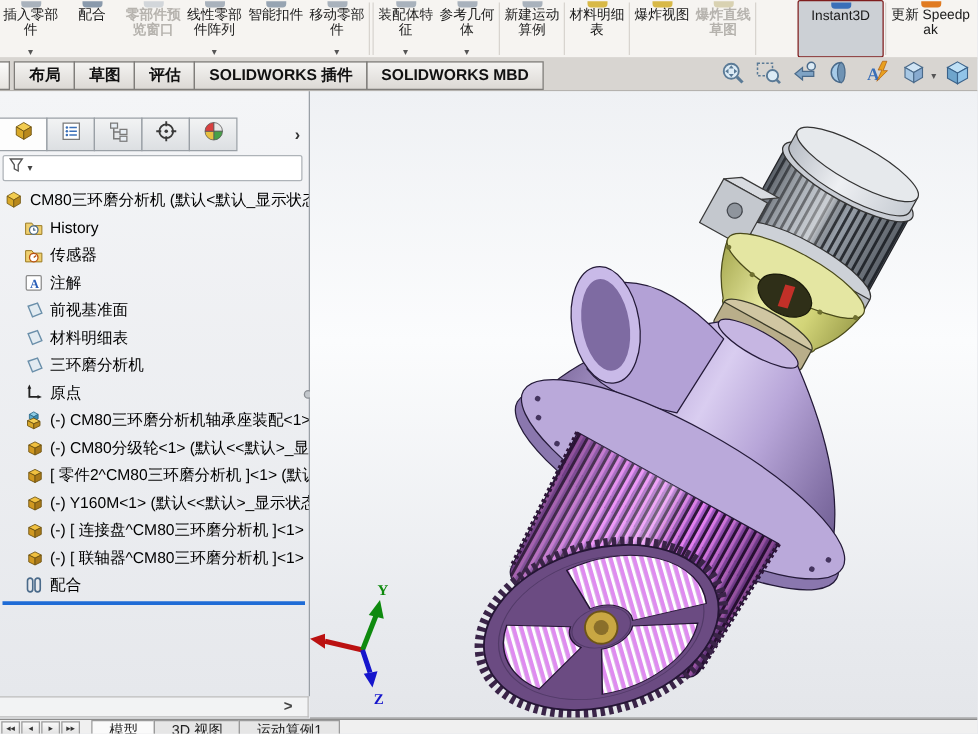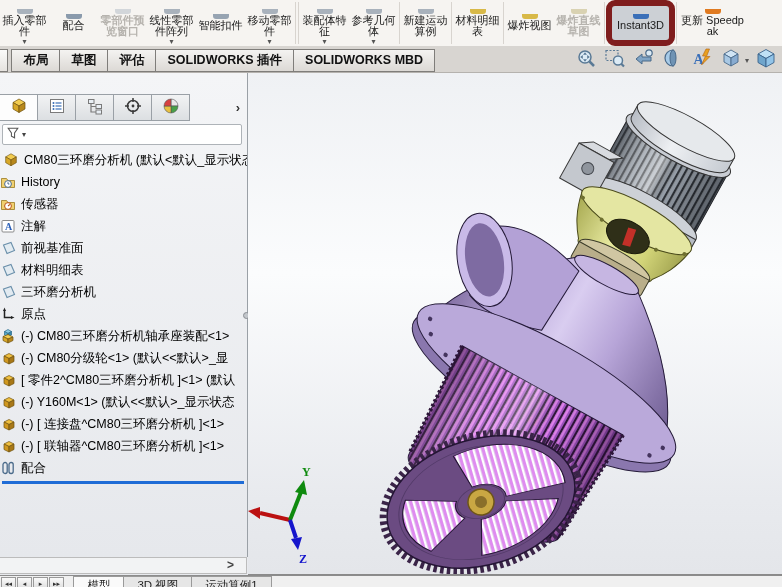--- a/index.html
+++ b/index.html
@@ -3,29 +3,29 @@
 <meta charset="utf-8">
 <style>
   html,body{margin:0;padding:0;}
   body{width:782px;height:587px;position:relative;overflow:hidden;
        font-family:"Liberation Sans",sans-serif;background:#e8eaee;
        -webkit-font-smoothing:antialiased;}
   
   #ribbon{position:absolute;left:0;top:0;width:782px;height:46px;background:#f6f4f1;
           border-bottom:1px solid #c9c6c1;display:flex;align-items:stretch;overflow:hidden;}
   .rib-btn{position:relative;width:49px;flex:0 0 auto;display:flex;flex-direction:column;
-           align-items:center;padding:1px 1px;box-sizing:border-box;cursor:default;justify-content:center;}
+           align-items:center;padding:1px 1px;box-sizing:border-box;cursor:default;}
   .rib-btn.en{width:69px;}
   .rib-btn .sliver{width:16px;height:5px;border-radius:0 0 3px 3px;margin:0 auto 1px auto;flex:0 0 auto;}
   .rib-btn .lbl{font-size:11px;line-height:11.5px;text-align:center;color:#1b1b1b;
                 word-break:break-all;white-space:normal;}
   .rib-btn.disabled .lbl{color:#b6b3ae;font-weight:bold;}
   .rib-btn .caret{position:absolute;bottom:0;left:50%;transform:translateX(-50%);
                   font-size:8px;color:#555;line-height:8px;}
-  .rib-btn.pressed{background:#ccd0d5;border:6px solid #7f1d1d;border-radius:9px;}
+  .rib-btn.pressed{background:#ccd0d5;border:1px solid #7f1d1d;border-radius:2px;margin-left:32px;}
   .rib-sep{width:1px;background:#d8d4cf;margin:2px 1px;flex:0 0 auto;}
   
   #tabrow{position:absolute;left:0;top:46px;width:782px;height:27px;background:#d8d5d1;
           border-bottom:1px solid #b5b2ae;box-sizing:border-box;font-weight:bold;}
   .cm-tab{display:inline-block;height:21px;line-height:21px;padding:0 11px;margin-left:-1px;
           margin-top:3px;border:1px solid #7f7d7a;background:linear-gradient(#f4f3f1,#dcd9d5);
           font-size:12.5px;color:#111;vertical-align:top;}
   #tab-partial{display:inline-block;width:7px;height:21px;margin-top:3px;border:1px solid #7f7d7a;
           border-left:none;background:linear-gradient(#fbfbfa,#e6e3df);vertical-align:top;}
   
@@ -41,21 +41,21 @@
   .mgr-tab.active{background:#fdfdfd;}
   #mgr-expand{margin-left:auto;width:18px;display:flex;align-items:center;justify-content:center;
               font-size:13px;color:#333;font-weight:bold;}
   #filter-row{position:absolute;left:2px;top:51px;width:240px;height:21px;background:#fff;
               border:1px solid #aeb3b8;border-radius:2px;display:flex;align-items:center;padding-left:3px;box-sizing:border-box;}
   #filter-caret{font-size:8px;color:#444;margin-left:2px;}
   #tree{position:absolute;left:0;top:76px;width:100%;}
   .tree-row{height:22px;display:flex;align-items:center;font-size:12.5px;color:#000;white-space:nowrap;overflow:hidden;}
   .tree-row .ticon{flex:0 0 16px;height:16px;margin-right:5px;}
   .indent0{padding-left:3px;}
-  .indent1{}
+  .indent1{padding-left:19px;}
   #rollback{position:absolute;left:2px;top:408px;width:242px;height:3px;background:#1f6cd6;}
   #splitter-dot{position:absolute;left:243px;top:239px;width:7px;height:7px;border-radius:50%;
                 background:#c2c6cb;border:1px solid #8a8e94;box-sizing:border-box;}
   
   #viewport{position:absolute;left:248px;top:73px;width:534px;height:502px;
             background:linear-gradient(180deg,#eff1f4 0%,#fbfcfd 40%,#e8eaee 85%,#e4e6ea 100%);
             border-bottom:1px solid #8a8a8a;box-sizing:border-box;overflow:hidden;}
   
   #panel-bottom{position:absolute;left:0;top:557px;width:247px;height:17px;background:#f2f3f4;
                 border:1px solid #bcbcbc;border-left:none;box-sizing:border-box;}

